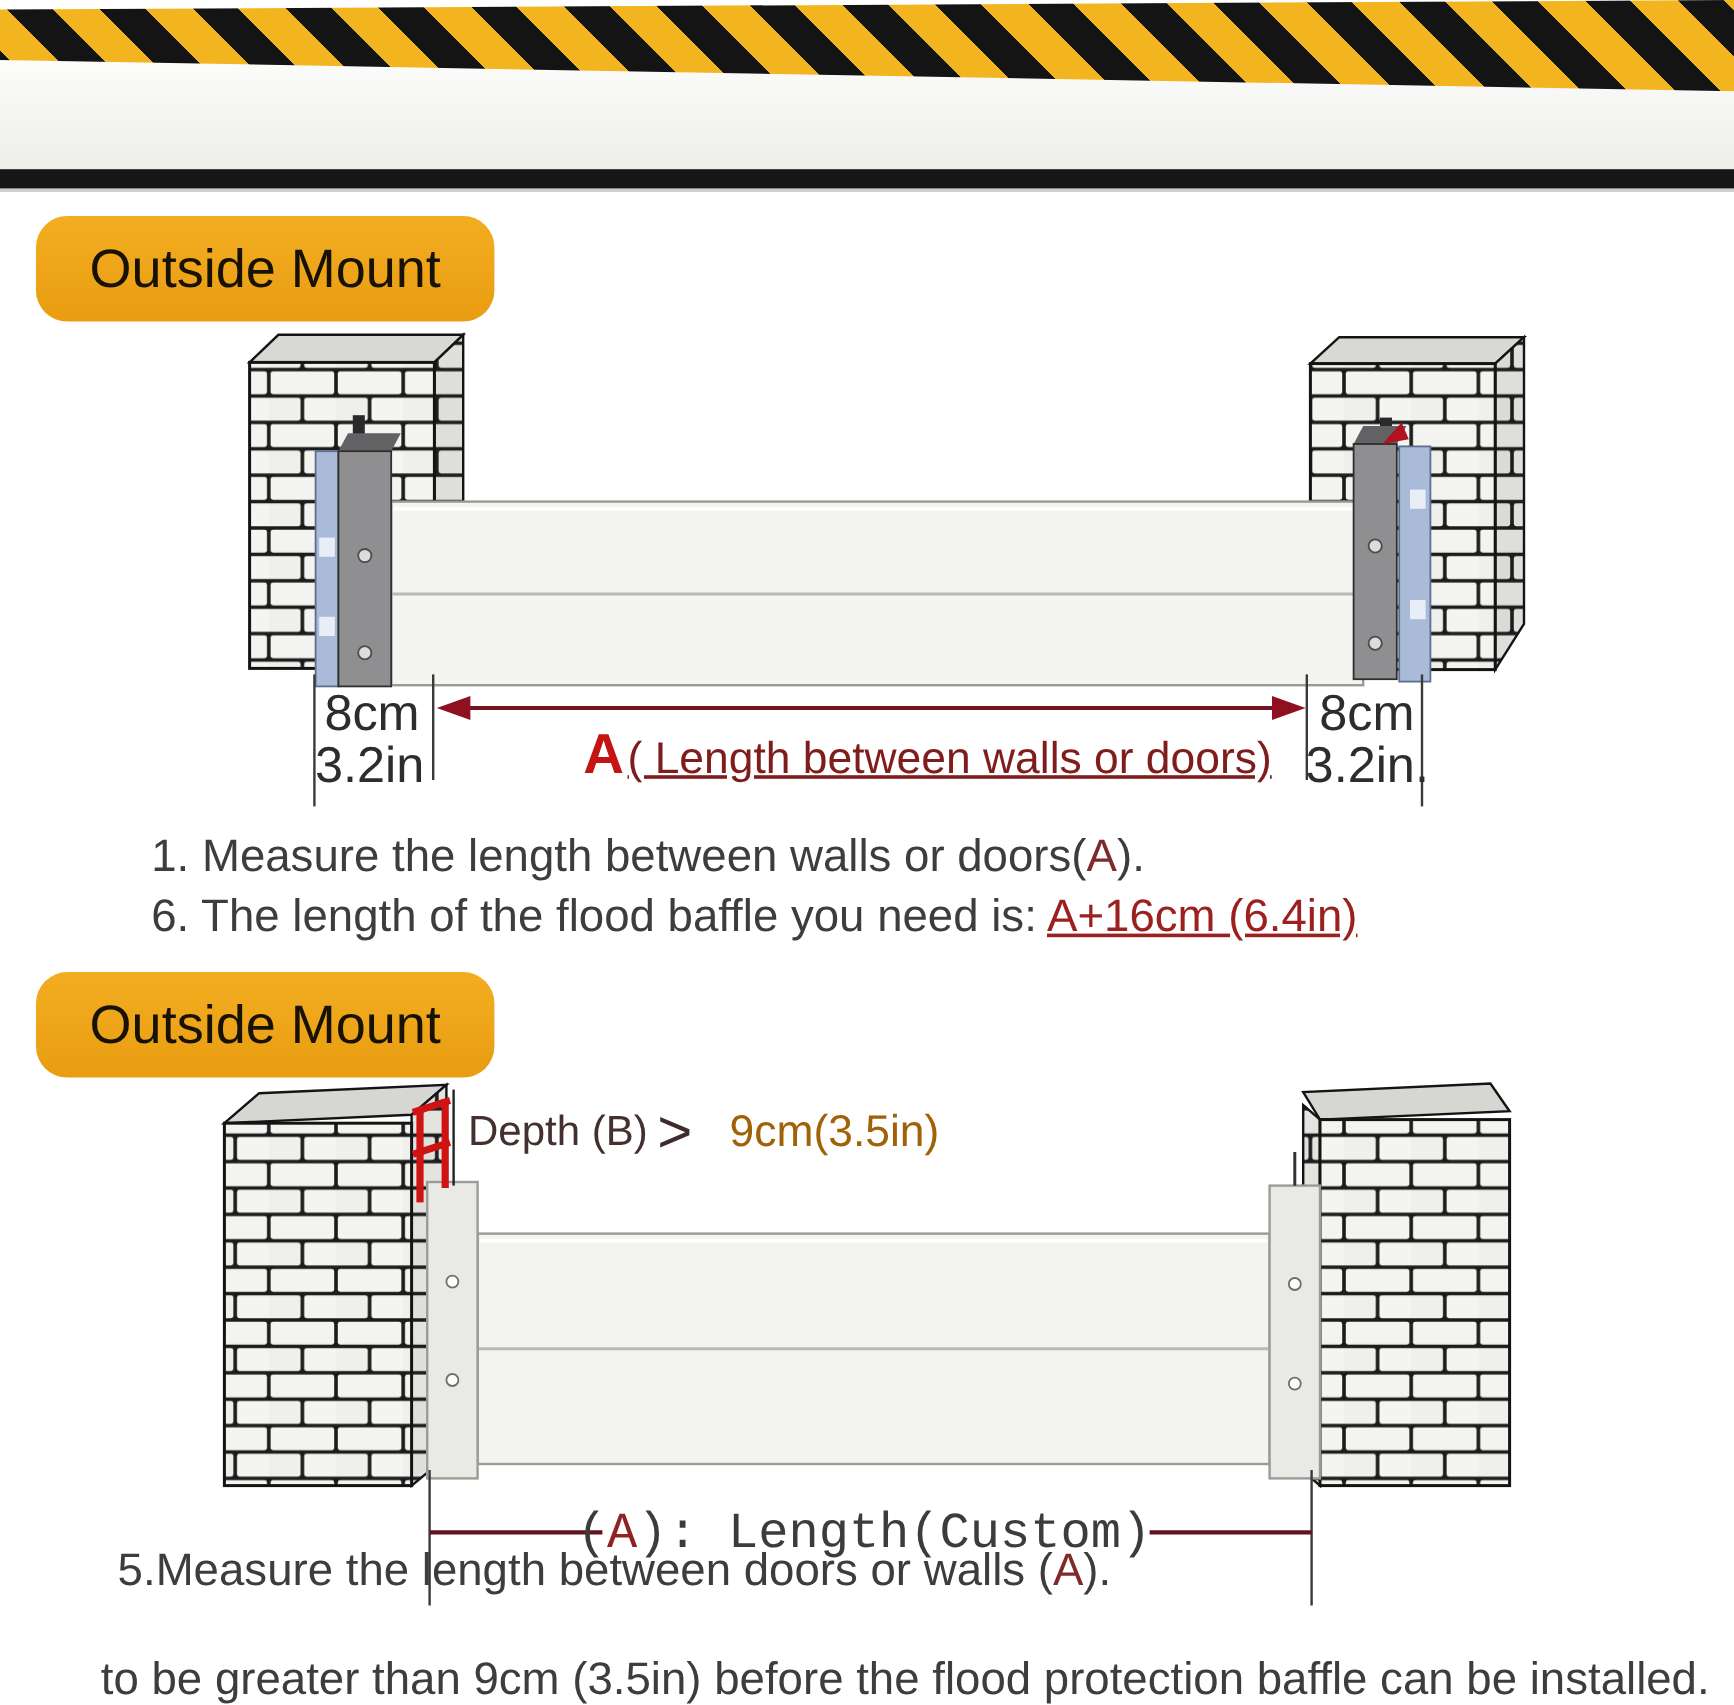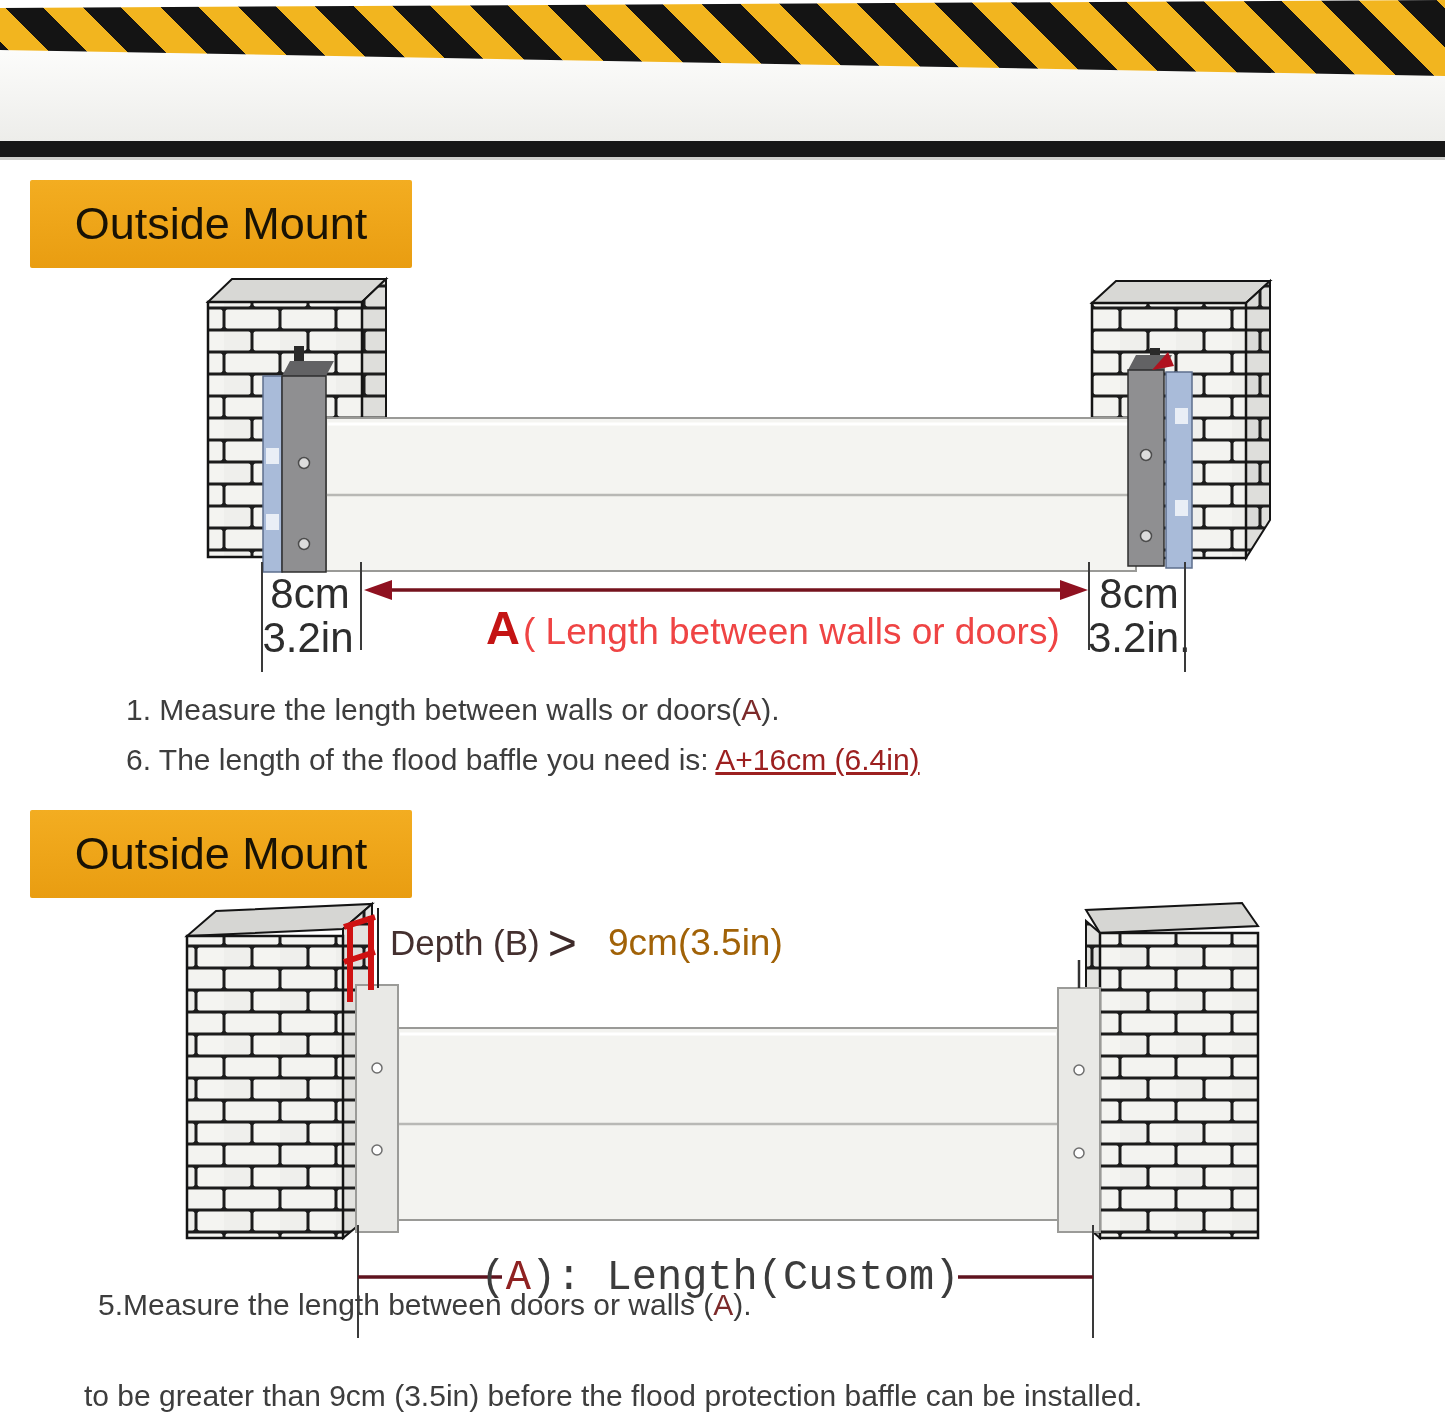--- a/index.html
+++ b/index.html
@@ -11,31 +11,31 @@
         background:linear-gradient(#fdfdfc,#ededea);}
   .hazard{left:0;top:0;width:1445px;height:80px;
         background:repeating-linear-gradient(45deg,#141414 0 27px,#f2b51f 27px 55px);
         clip-path:polygon(0 8px,1445px 0px,1445px 76px,0 50px);}
   .page-title{left:0;top:54px;width:1445px;text-align:center;
         font-size:58px;font-weight:700;letter-spacing:-1px;color:#0f0f0f;
         text-shadow:2px 3px 2px rgba(0,0,0,0.40), -1px -1px 0 rgba(255,255,255,0.55);}
   .blackbar{left:0;top:141px;width:1445px;height:16px;background:#171717;
         border-bottom:3px solid #cfcfcc;}
   
-  .ylabel{width:382px;height:88px;border-radius:2px;
+  .ylabel{width:382px;height:88px;border-radius:26px;
         background:linear-gradient(#f3ad21,#e99d11);
         display:flex;align-items:center;justify-content:center;
         font-size:45px;color:#181205;}
   
   .dimtxt{font-size:42px;color:#2d2d2d;}
   .ctr{text-align:center;}
   .spanlabel{display:flex;align-items:baseline;}
   .spanlabel .bigA{font-size:47px;font-weight:800;color:#c41414;margin-right:3px;}
-  .spanlabel .rest{font-size:37px;color:#ef4444;}
-  .instr{font-size:30px;color:#3d3d3d;white-space:nowrap;}
+  .spanlabel .rest{font-size:37px;color:#7f1d1d;text-decoration:underline;}
+  .instr{font-size:38px;color:#3d3d3d;white-space:nowrap;}
   .red{color:#9c2020;text-decoration:underline;}
   .subtle-red{color:#7c2a2a;}
   .depthlabel{display:flex;align-items:center;white-space:nowrap;}
   .depthlabel .dt{font-size:35px;color:#44302f;margin-right:8px;}
   .depthlabel .gt{font-size:50px;color:#3e2b2a;font-weight:400;margin-right:2px;line-height:40px;}
   .depthlabel .dv{font-size:37px;color:#a16207;margin-left:29px;}
   .lenlabel{font-size:42px;color:#3c3c3c;white-space:nowrap;font-family:Liberation Mono, monospace;}
   .lenlabel .la{color:#8f2222;}
 </style>
 </head>

